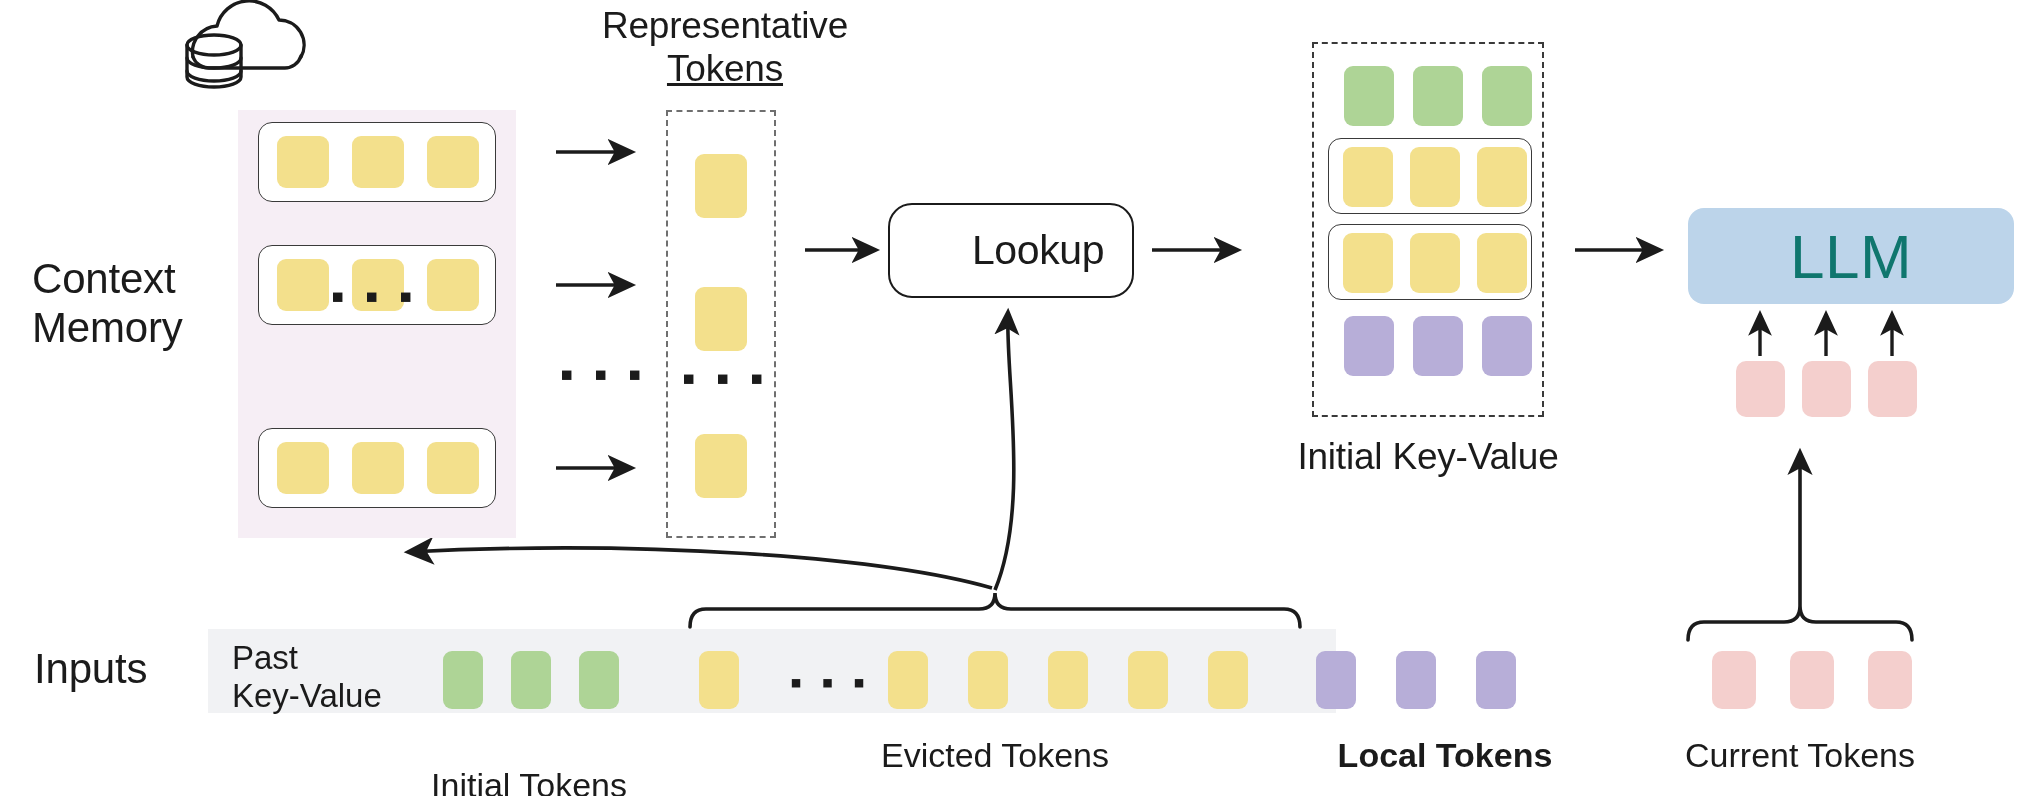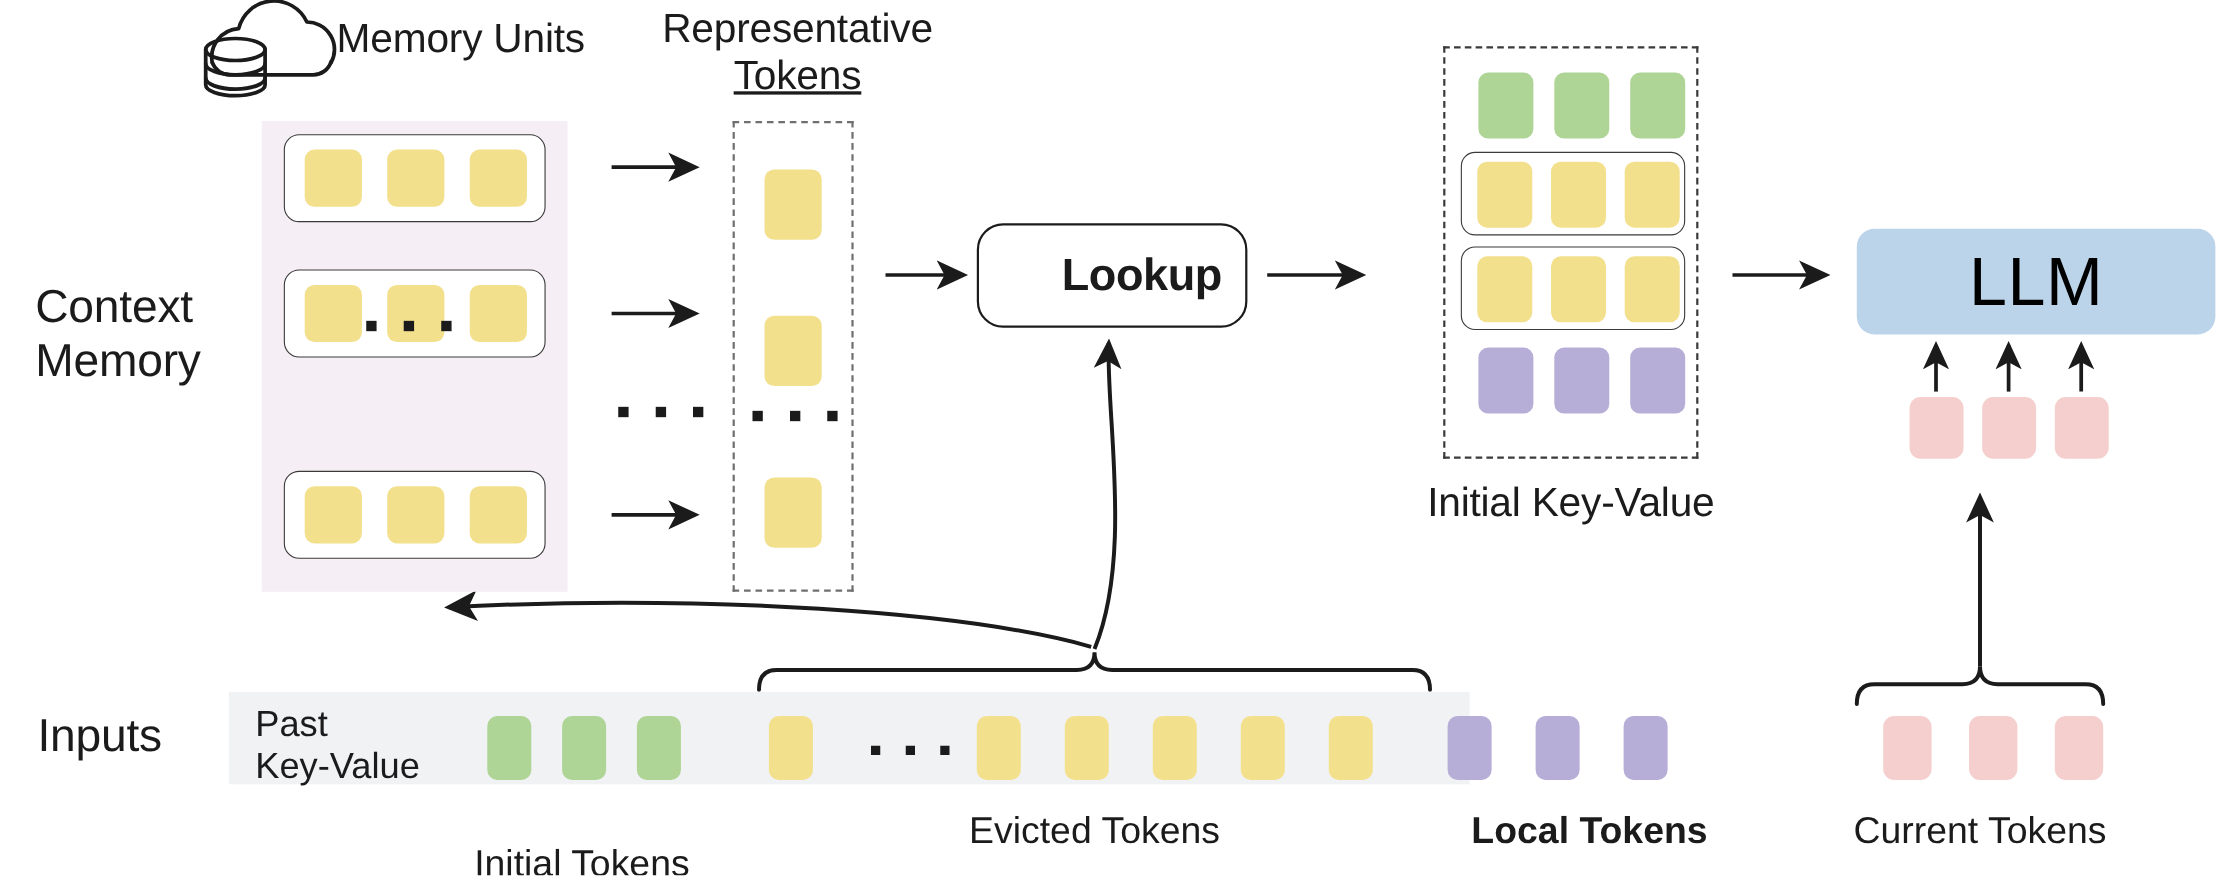--- a/index.html
+++ b/index.html
@@ -70,21 +70,21 @@
     position:absolute;left:27px;width:52px;height:64px;
     background:#f3e08c;
   }
   
   #lookup{
     left:888px;top:203px;width:246px;height:95px;
     border:2.4px solid #1b1b1b;
     border-radius:24px;
     background:#ffffff;
     box-sizing:border-box;
-    display:flex;align-items:center;justify-content:center;gap:10px;font-weight:bold;
+    display:flex;align-items:center;justify-content:center;gap:10px;
   }
   #lookup .lk-text{font-size:41px;color:#1b1b1b;letter-spacing:-0.4px;}
   
   #kv-box{
     left:1312px;top:42px;width:232px;height:375px;
     border:2.4px dashed #3a3a3a;
     box-sizing:border-box;
     background:transparent;
   }
   .kv-row{
@@ -104,21 +104,21 @@
   .kv-row .c2{left:146px;}
   .kv-row.boxed .c0{left:14px;}
   .kv-row.boxed .c1{left:81px;}
   .kv-row.boxed .c2{left:148px;}
   
   #llm{
     left:1688px;top:208px;width:326px;height:96px;
     background:#bcd4ea;border-radius:16px;
     display:flex;align-items:center;justify-content:center;
   }
-  #llm .llm-text{font-size:62px;color:#000000;letter-spacing:0.5px;}
+  #llm .llm-text{font-size:62px;color:#0f766e;letter-spacing:0.5px;}
   .out-token{
     position:absolute;top:361px;width:49px;height:56px;
     background:#f4cfcd;border-radius:10px;
   }
   
   #inputs-bar{
     left:208px;top:629px;width:1128px;height:84px;
     background:#f1f2f4;
   }
   #pkv-label{
@@ -203,21 +203,20 @@
       <circle cx="931" cy="244" r="20"></circle>
       <line x1="945" y1="259" x2="959" y2="273"></line>
     </g>
   </svg>
 
   <div class="lbl" style="left: 32px; top: 255px; font-size: 42px; white-space: pre;">Context
 Memory</div>
 
   <div class="lbl" style="left:34px;top:645px;font-size:42px;">Inputs</div>
 
-  <div class="lbl" style="left:306px;top:14px;">Memory Units</div>
 
   <div class="lbl center" style="left:580px;top:5px;width:290px;">Representative</div>
   <div class="lbl center" style="left:580px;top:48px;width:290px;text-decoration:underline;">Tokens</div>
 
   <div class="abs" id="cm-panel">
     <div class="mem-unit" style="top:12px;">
       <span class="token t0"></span>
       <span class="token t1"></span>
       <span class="token t2"></span>
     </div>

